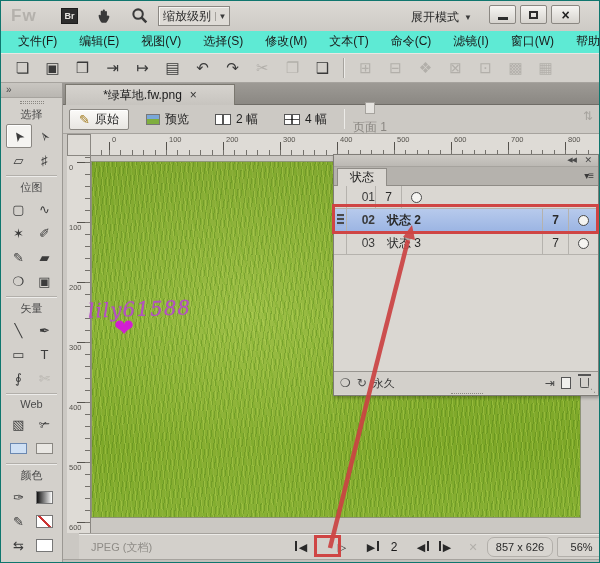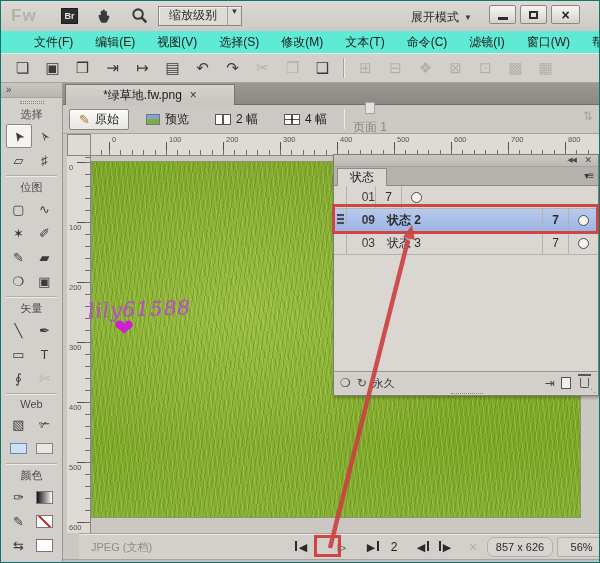--- a/index.html
+++ b/index.html
@@ -9,35 +9,35 @@
        border:1px solid #0f766e;overflow:hidden;}
   .abs{position:absolute;}
 
   
   #titlebar{left:0;top:0;width:600px;height:30px;background:linear-gradient(#dcd9d4,#cdcac5);}
   #fw-logo{left:10px;top:5px;font-size:17px;font-weight:bold;color:#b4b1ac;letter-spacing:1px;}
   #br-icon{left:60px;top:7px;width:17px;height:16px;background:#2e2e2e;color:#e5e3df;
            font-size:9px;font-weight:bold;display:flex;align-items:center;justify-content:center;border:1px solid #1c1c1c;}
   #hand-icon{left:94px;top:6px;}
   #mag-icon{left:130px;top:6px;}
-  #zoom-dd{left:157px;top:5px;width:84px;height:20px;background:#dedbd6;border:1px solid #8a8782;
-           box-shadow:inset 1px 1px 0 #f4f3f0;display:flex;}
+  #zoom-dd{left:157px;top:5px;width:72px;height:20px;background:#dedbd6;border:1px solid #8a8782;
+           box-shadow:inset 1px 1px 0 #f4f3f0;display:flex;align-items:center;}
   #zoom-dd .lbl{flex:1;text-align:center;font-size:12px;color:#2a2a2a;}
   #zoom-dd .caret{width:14px;border-left:1px solid #a4a19c;text-align:center;font-size:8px;color:#3a3a3a;}
   #expand-mode{left:410px;top:8px;display:flex;align-items:center;gap:5px;color:#2a2a2a;cursor:default;}
   #expand-mode .caret{font-size:8px;color:#3a3a3a;}
   .winbtn{top:4px;width:27px;height:19px;background:linear-gradient(#f6f5f2,#d6d3ce);
           border:1px solid #8a8782;border-radius:2px;display:flex;align-items:center;justify-content:center;}
   #btn-min{left:488px;} #btn-max{left:519px;} #btn-close{left:550px;width:29px;}
   #btn-min i{display:block;width:10px;height:3px;background:#2d2d2d;margin-top:8px;}
   #btn-max i{display:block;width:9px;height:8px;border:2px solid #2d2d2d;}
   #btn-close span{font-size:14px;font-weight:bold;color:#222;line-height:1;}
 
   
-  #menubar{left:0;top:30px;width:600px;height:22px;display:flex;align-items:center;padding-left:24px;gap:4px;}
+  #menubar{left:0;top:30px;width:600px;height:22px;display:flex;padding-left:8px;gap:4px;}
   .menu-item{padding:2px 9px;color:#1a1a1a;font-size:12px;white-space:nowrap;}
 
   
   #toolbar{left:0;top:52px;width:600px;height:30px;display:flex;align-items:center;padding-left:12px;gap:11px;
            border-top:1px solid #e9e7e3;border-bottom:1px solid #a6a39e;background:#d3d0cb;}
   .tb-icon{width:19px;height:20px;display:flex;align-items:center;justify-content:center;
            font-size:15px;color:#3a3a3a;}
   .tb-icon.dis{color:#b2afaa;}
   .tb-icon.sep{width:2px;height:20px;border-left:1px solid #a6a39e;border-right:1px solid #ecebe8;font-size:0;}
 
@@ -474,21 +474,21 @@
     <div class="srow">
           <span class="gutter"></span>
           <span class="num">01</span>
           <span class="delay">7</span>
           <span class="circ">
             <i></i>
           </span>
         </div>
         <div class="srow sel">
           <span class="gutter"></span>
-          <span class="num">09</span>
+          <span class="num">02</span>
           <span class="name">状态 2</span>
           <span class="delay">7</span>
           <span class="circ">
             <i></i>
           </span>
         </div>
         <div class="srow">
           <span class="gutter"></span>
           <span class="num">03</span>
           <span class="name">状态 3</span>

